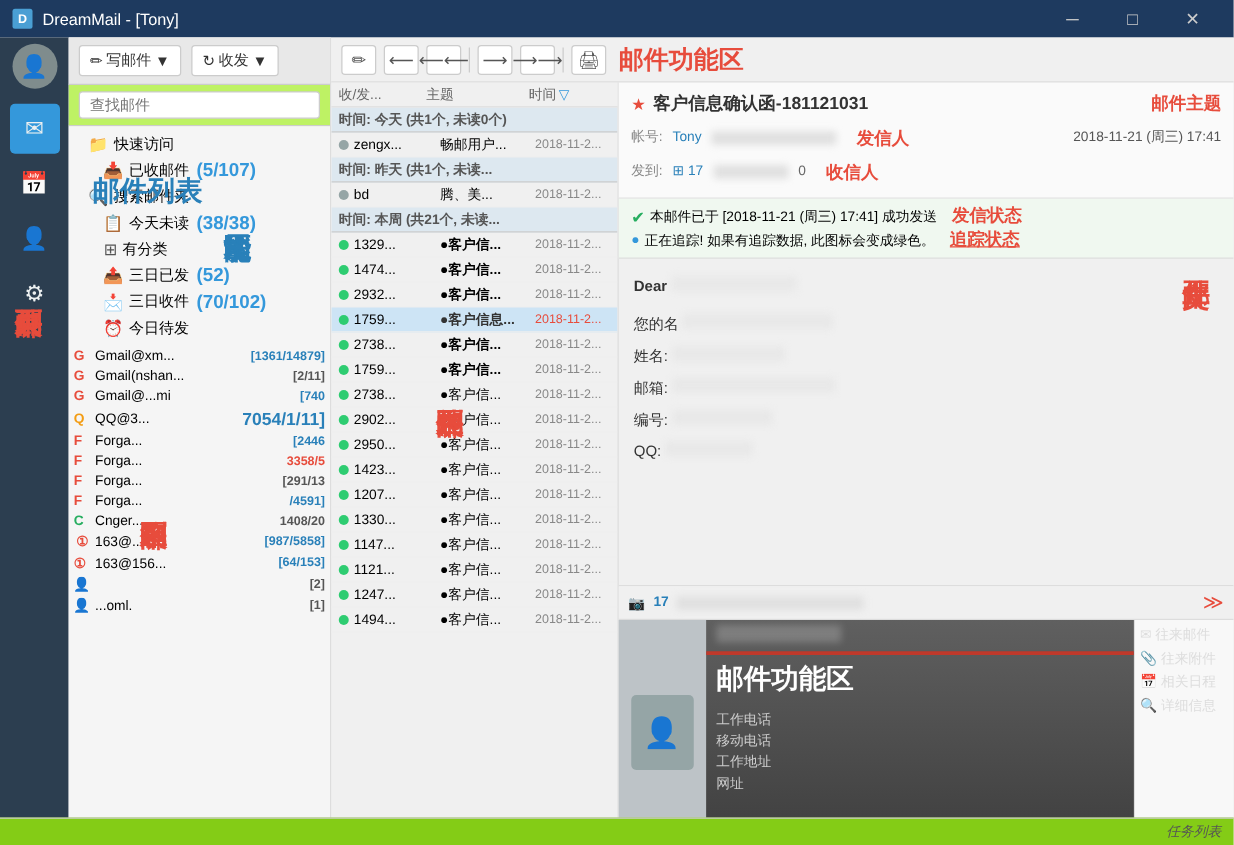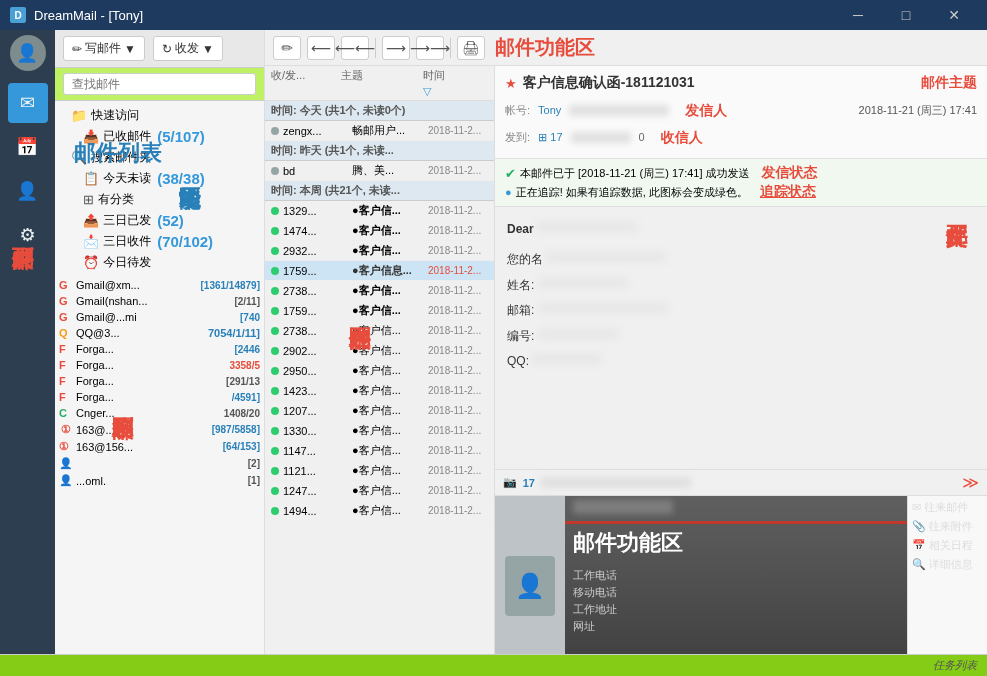--- a/index.html
+++ b/index.html
@@ -57,21 +57,21 @@
     
     .email-toolbar { background: #f0f0f0; padding: 4px 8px; display: flex; align-items: center; gap: 6px; border-bottom: 1px solid #ddd; height: 36px; }
     .etoolbar-btn { width: 28px; height: 24px; display: flex; align-items: center; justify-content: center; cursor: pointer; border: 1px solid #ccc; background: white; border-radius: 3px; font-size: 14px; color: #555; }
     .etoolbar-sep { width: 1px; height: 20px; background: #ccc; }
     .etoolbar-label { font-size: 14px; font-weight: bold; color: #c0392b; margin-left: 4px; }
 
     
     .mail-list-header { display: flex; padding: 2px 6px; background: #f0f0f0; border-bottom: 1px solid #ddd; font-size: 11px; color: #666; }
     .mail-list-header .col-from { width: 70px; }
     .mail-list-header .col-subject { flex: 1; }
-    .mail-list-header .col-time { width: 65px; display: flex; align-items: flex-start; gap: 2px; flex-direction: column; }
+    .mail-list-header .col-time { width: 65px; display: flex; align-items: center; gap: 2px; }
 
     
     .mail-list { flex: 1; overflow-y: auto; }
     .mail-group-header { padding: 2px 6px; background: #dde8f0; font-size: 11px; color: #555; font-weight: bold; border-bottom: 1px solid #ccc; }
     .mail-item { padding: 2px 6px; border-bottom: 1px solid #eee; cursor: pointer; }
     .mail-item.selected { background: #cde4f5; }
     .mail-item.unread .mail-subject { font-weight: bold; }
     .mail-item-row1 { display: flex; align-items: center; gap: 4px; }
     .mail-from { width: 65px; font-size: 11px; overflow: hidden; text-overflow: ellipsis; white-space: nowrap; }
     .mail-subject { flex: 1; font-size: 11px; overflow: hidden; text-overflow: ellipsis; white-space: nowrap; }
@@ -208,21 +208,21 @@
             <span class="account-count" style="color:#555; font-size:10px;">[2/11]</span>
           </div>
           <div class="account-item">
             <span style="color:#e74c3c; font-size:11px; font-weight:bold; width:14px;">G</span>
             <span class="account-name">Gmail@...mi</span>
             <span class="account-count" style="color:#2980b9; font-size:10px;">[740</span>
           </div>
           <div class="account-item">
             <span style="color:#f39c12; font-size:11px; font-weight:bold; width:14px;">Q</span>
             <span class="account-name">QQ@3...</span>
-            <span class="account-count" style="color:#2980b9; font-size:11px;">7054/1/11]</span>
+            <span class="account-count" style="color:#2980b9; font-size:14px;">7054/1/11]</span>
           </div>
           <div class="account-item">
             <span style="color:#e74c3c; font-size:11px; font-weight:bold; width:14px;">F</span>
             <span class="account-name">Forga...</span>
             <span class="account-count" style="color:#2980b9; font-size:10px;">[2446</span>
           </div>
           <div class="account-item">
             <span style="color:#e74c3c; font-size:11px; font-weight:bold; width:14px;">F</span>
             <span class="account-name">Forga...</span>
             <span class="account-count" style="color:#e74c3c; font-size:10px;">3358/5</span>

